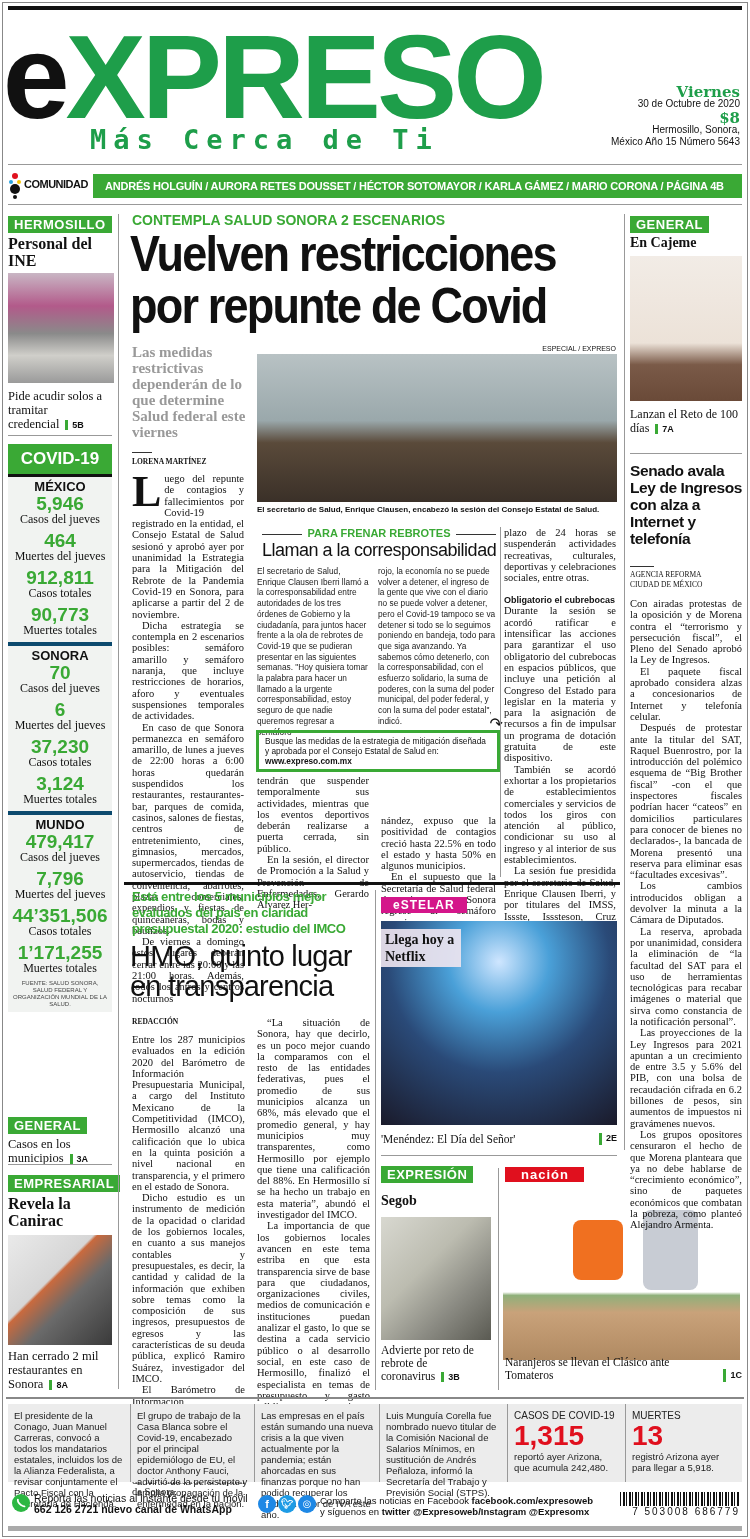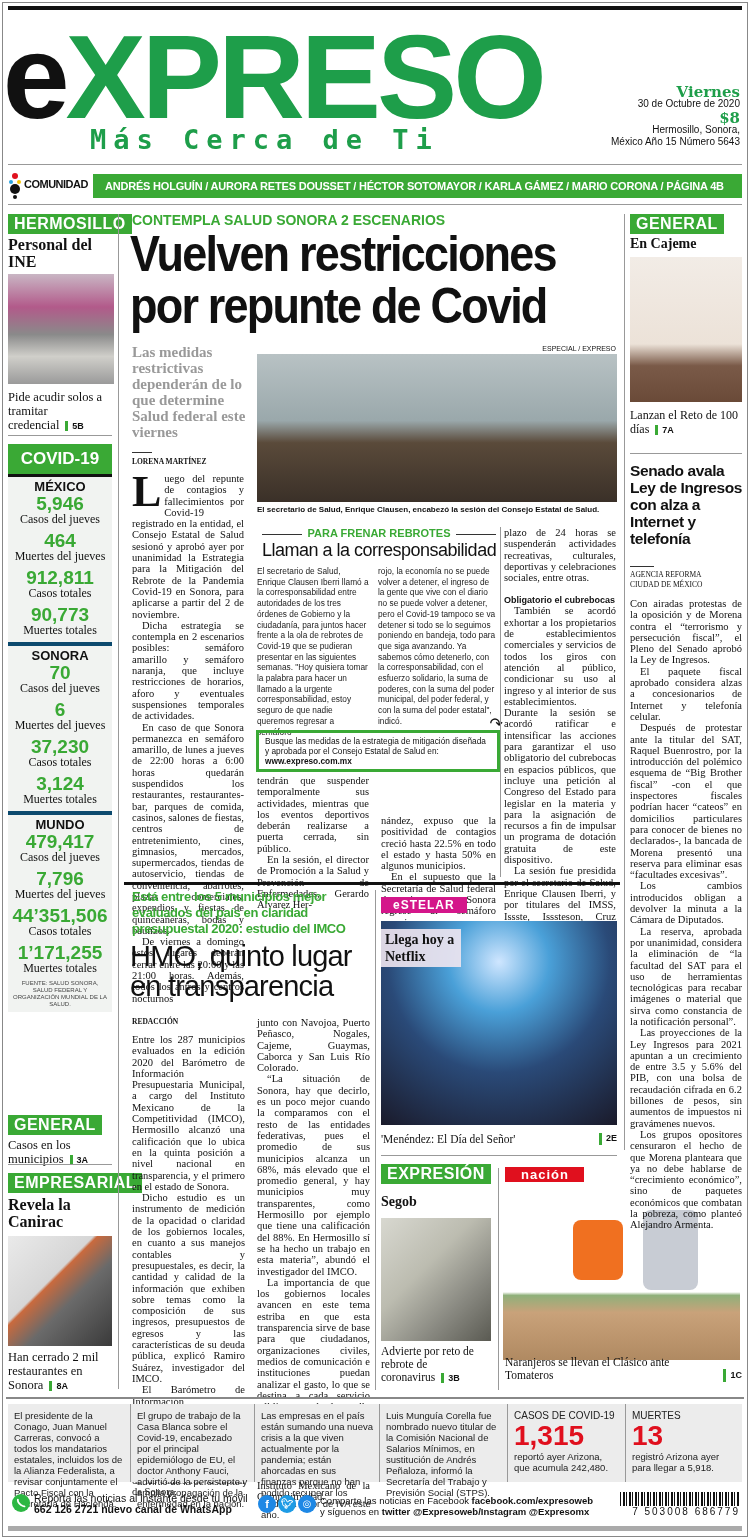--- a/index.html
+++ b/index.html
@@ -13,21 +13,21 @@
 .topbar{left:8px;top:6px;width:734px;height:4px;background:#111}
 .logo{left:8px;top:18px;font-family:"Liberation Sans",sans-serif;font-weight:900;font-size:118px;letter-spacing:-4px;line-height:1;transform:scaleX(1.02)}
 .logo .e{color:#111}.logo .x{color:#1e9e4a}
 .tagline{left:90px;top:124px;font-family:"DejaVu Sans Mono",monospace;font-size:27px;letter-spacing:7px;color:#1e9e4a;font-weight:bold}
 .dateblk{right:10px;top:86px;text-align:right;font-family:"Liberation Sans",sans-serif;font-size:10px;line-height:12px}
 .dateblk .day{font-family:"DejaVu Serif",serif;font-size:15px;font-weight:bold;color:#1e9e4a}
 .dateblk .price{font-family:"DejaVu Serif",serif;font-size:15px;font-weight:bold;color:#1e9e4a;margin-top:2px}
 .hr{height:1px;background:#999}
 .comm{left:8px;top:168px;width:734px;height:36px}
 .commbar{left:85px;top:6px;right:0;height:24px;background:#3aa935;color:#fff;font-family:"Liberation Sans",sans-serif;font-size:11px;font-weight:bold;line-height:24px;padding-left:12px;letter-spacing:-.2px}
-.tag{display:inline-block;background:#3aa935;color:#fff;font-family:"Liberation Sans",sans-serif;font-weight:bold;font-size:16px;padding:1px 6px;letter-spacing:.5px}
+.tag{display:inline-block;background:#3aa935;color:#fff;font-family:"Liberation Sans",sans-serif;font-weight:bold;font-size:13px;padding:1px 6px;letter-spacing:.5px}
 .pg{font-family:"Liberation Sans",sans-serif;font-weight:bold;font-size:9px;border-left:3px solid #3aa935;padding-left:4px;margin-left:6px}
 .photo{background:linear-gradient(135deg,#999,#666)}
 .col{font-family:"Liberation Serif",serif;font-size:10.5px;line-height:11.3px;text-align:justify;hyphens:auto}
 .col p{text-indent:10px}
 .vline{width:1px;background:#999}
 .covid .num{color:#3aa935;font-family:"Liberation Sans",sans-serif;font-weight:bold;font-size:19px;line-height:19px}
 .covid .lbl{font-family:"Liberation Serif",serif;font-size:12px;line-height:12px;margin-bottom:6px}
 .covid .reg{font-family:"Liberation Sans",sans-serif;font-weight:bold;font-size:13px;border-top:4px solid #0c4a6e;padding-top:2px}
 .bottombox{font-family:"Liberation Sans",sans-serif;font-size:9.5px;line-height:11px;color:#222;background:#ececec;padding:6px}
 </style>
@@ -141,22 +141,22 @@
 <div class="abs sans" style="left:257px;top:566px;width:112px;font-size:8.3px;line-height:10.7px;color:#222">El secretario de Salud, Enrique Clausen Iberri llamó a la corresponsabilidad entre autoridades de los tres órdenes de Gobierno y la ciudadanía, para juntos hacer frente a la ola de rebrotes de Covid-19 que se pudieran presentar en las siguientes semanas. "Hoy quisiera tomar la palabra para hacer un llamado a la urgente corresponsabilidad, estoy seguro de que nadie queremos regresar a semáforo</div>
 <div class="abs sans" style="left:378px;top:566px;width:118px;font-size:8.3px;line-height:10.7px;color:#222">rojo, la economía no se puede volver a detener, el ingreso de la gente que vive con el diario no se puede volver a detener, pero el Covid-19 tampoco se va detener si todo se lo seguimos poniendo en bandeja, todo para que siga avanzando. Ya sabemos cómo detenerlo, con la corresponsabilidad, con el esfuerzo solidario, la suma de poderes, con la suma del poder municipal, del poder federal, y con la suma del poder estatal", indicó.</div>
 <div class="abs sans" style="left:256px;top:730px;width:244px;height:42px;border:3px solid #3aa935;padding:3px 6px;font-size:8.3px;line-height:10px">
   <div>Busque las medidas de la estrategia de mitigación diseñada y aprobada por el Consejo Estatal de Salud en:</div>
   <div style="font-weight:bold">www.expreso.com.mx</div>
   <div class="abs" style="right:-6px;top:-14px;font-size:16px">↷</div>
 </div>
 <div class="abs col" style="left:504px;top:527px;width:112px">
   <p style="text-indent:0">plazo de 24 horas se suspenderán actividades recreativas, culturales, deportivas y celebraciones sociales, entre otras.</p>
   <div class="sans" style="font-weight:bold;font-size:9px;line-height:10px;margin-top:12px">Obligatorio el cubrebocas</div>
+  <p style="text-indent:0">Durante la sesión se acordó ratificar e intensificar las acciones para garantizar el uso obligatorio del cubrebocas en espacios públicos, que incluye una petición al Congreso del Estado para legislar en la materia y para la asignación de recursos a fin de impulsar un programa de dotación gratuita de este dispositivo.</p>
   <p>También se acordó exhortar a los propietarios de establecimientos comerciales y servicios de todos los giros con atención al público, condicionar su uso al ingreso y al interior de sus establecimientos.</p>
-  <p style="text-indent:0">Durante la sesión se acordó ratificar e intensificar las acciones para garantizar el uso obligatorio del cubrebocas en espacios públicos, que incluye una petición al Congreso del Estado para legislar en la materia y para la asignación de recursos a fin de impulsar un programa de dotación gratuita de este dispositivo.</p>
   <p>La sesión fue presidida por el secretario de Salud, Enrique Clausen Iberri, y por titulares del IMSS, Issste, Isssteson, Cruz Roja, Sedena, hospitales privados y DIF Sonora, entre otros.</p>
 </div>
 <div class="abs col" style="left:257px;top:775px;width:112px">
   <p style="text-indent:0">tendrán que suspender temporalmente sus actividades, mientras que los eventos deportivos deberán realizarse a puerta cerrada, sin público.</p>
     <p>En la sesión, el director de Promoción a la Salud y Prevención de Enfermedades, Gerardo Álvarez Her-</p>
 </div>
 <div class="abs col" style="left:381px;top:815px;width:115px">
   <p style="text-indent:0">nández, expuso que la positividad de contagios creció hasta 22.5% en todo el estado y hasta 50% en algunos municipios.</p>
     <p>En el supuesto que la Secretaría de Salud federal determine que Sonora regrese al semáforo naranja, en un</p>
 </div>
@@ -166,21 +166,20 @@
 
 <div class="abs sans green" style="left:132px;top:889px;width:235px;font-size:13px;font-weight:bold;line-height:16px;letter-spacing:-.4px">Está entre los 5 municipios mejor evaluados del país en claridad presupuestal 2020: estudio del IMCO</div>
 <div class="abs sans" style="left:130px;top:941px;width:245px;font-size:29px;line-height:30px;letter-spacing:-.8px">HMO, quinto lugar en transparencia</div>
 <div class="abs serif" style="left:132px;top:1017px;font-size:7.5px;font-weight:bold">REDACCIÓN</div>
 <div class="abs col" style="left:132px;top:1034px;width:113px">
   <p style="text-indent:0">Entre los 287 municipios evaluados en la edición 2020 del Barómetro de Información Presupuestaria Municipal, a cargo del Instituto Mexicano de la Competitividad (IMCO), Hermosillo alcanzó una calificación que lo ubica en la quinta posición a nivel nacional en transparencia, y el primero en el estado de Sonora.</p>
     <p>Dicho estudio es un instrumento de medición de la opacidad o claridad de los gobiernos locales, en cuanto a sus manejos contables y presupuestales, es decir, la cantidad y calidad de la información que exhiben sobre temas como la composición de sus ingresos, presupuestos de egresos y las características de su deuda pública, explicó Ramiro Suárez, investigador del IMCO.</p>
     <p>El Barómetro de Información Presupuestaria Municipal, analizó los datos publicados correspondientes a este año de 287 alcaldías de los 32 estados de México, una de las cuales fue la capital de Sonora,</p>
 </div>
 <div class="abs col" style="left:257px;top:1017px;width:113px">
-  <p style="text-indent:0">junto con Navojoa, Puerto Peñasco, Nogales, Cajeme, Guaymas, Caborca y San Luis Río Colorado.</p>
     <p>“La situación de Sonora, hay que decirlo, es un poco mejor cuando la comparamos con el resto de las entidades federativas, pues el promedio de sus municipios alcanza un 68%, más elevado que el promedio general, y hay municipios muy transparentes, como Hermosillo por ejemplo que tiene una calificación del 88%. En Hermosillo sí se ha hecho un trabajo en esta materia”, abundó el investigador del IMCO.</p>
     <p>La importancia de que los gobiernos locales avancen en este tema estriba en que esta transparencia sirve de base para que ciudadanos, organizaciones civiles, medios de comunicación e instituciones puedan analizar el gasto, lo que se destina a cada servicio público o al desarrollo social, en este caso de Hermosillo, finalizó el especialista en temas de presupuesto y gasto público, transparencia y rendición de cuentas del Instituto Mexicano de la Competitividad.</p>
 </div>
 
 <div class="abs" style="left:381px;top:894px;width:236px">
   <span class="sans" style="display:inline-block;background:#d4168a;color:#fff;font-weight:bold;font-size:12px;padding:1px 12px;letter-spacing:1px">eSTELAR</span>
   <div class="photo" style="position:relative;height:204px;margin-top:8px;background:radial-gradient(circle at 50% 20%,#cfe6ff 0%,#4aa0d8 25%,#2a4a78 55%,#1a1a2a 100%)">
     <div class="serif" style="position:absolute;left:0;top:8px;background:rgba(240,230,240,.9);font-size:14px;font-weight:bold;line-height:17px;padding:2px 4px;width:80px">Llega hoy a Netflix</div>
   </div>
   <div class="serif" style="font-size:11.5px;margin-top:8px;display:flex;justify-content:space-between">

